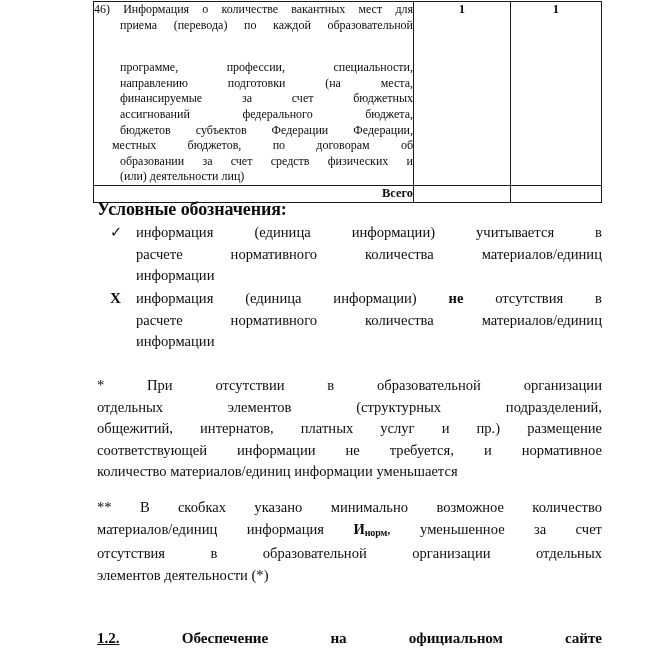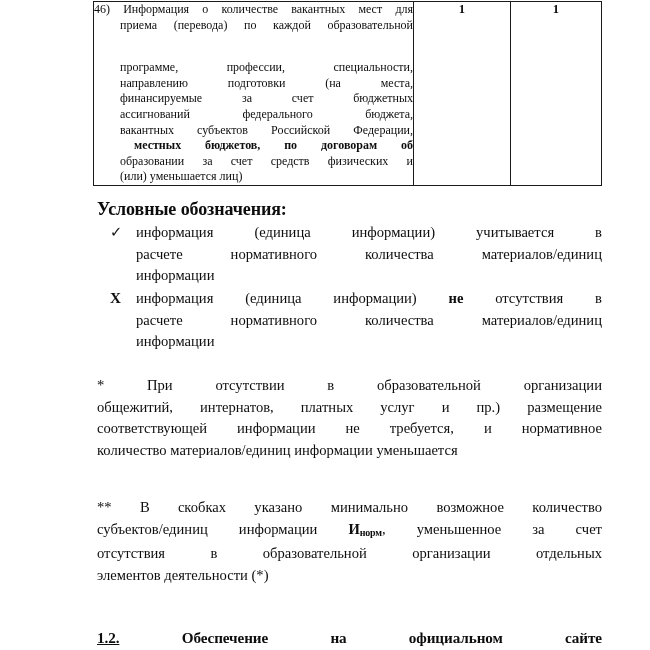--- a/index.html
+++ b/index.html
@@ -191,27 +191,32 @@
     </colgroup>
     <tbody>
       <tr>
         <td class="item-cell" style="text-indent: 0px;">
             <span class="jline" style="display: block; text-align: justify; text-align-last: justify; margin-left: 0px;">46) Информация о количестве вакантных мест для</span>
             <span class="jline" style="display: block; text-align: justify; text-align-last: justify; margin-left: 26px;">приема (перевода) по каждой образовательной</span>
             <span class="jline" style="display: block; text-align: justify; text-align-last: justify; margin-left: 26px; margin-top: 27px;">программе, профессии, специальности,</span>
             <span class="jline" style="display: block; text-align: justify; text-align-last: justify; margin-left: 26px;">направлению подготовки (на места,</span>
             <span class="jline" style="display: block; text-align: justify; text-align-last: justify; margin-left: 26px;">финансируемые за счет бюджетных</span>
             <span class="jline" style="display: block; text-align: justify; text-align-last: justify; margin-left: 26px;">ассигнований федерального бюджета,</span>
-            <span class="jline" style="display: block; text-align: justify; text-align-last: justify; margin-left: 26px;">вакантных субъектов Российской Федерации,</span>
-            <span class="jline" style="display: block; text-align: justify; text-align-last: justify; margin-left: 40px; font-weight: bold;">местных бюджетов, по договорам об</span>
+            <span class="jline" style="display: block; text-align: justify; text-align-last: justify; margin-left: 26px;">бюджетов субъектов Федерации Федерации,</span>
+            <span class="jline" style="display: block; text-align: justify; text-align-last: justify; margin-left: 18px;">местных бюджетов, по договорам об</span>
             <span class="jline" style="display: block; text-align: justify; text-align-last: justify; margin-left: 26px;">образовании за счет средств физических и</span>
-            <span class="jline last" style="display: block; text-align: justify; text-align-last: left; margin-left: 26px;">(или) уменьшается лиц)</span>
+            <span class="jline last" style="display: block; text-align: justify; text-align-last: left; margin-left: 26px;">(или) деятельности лиц)</span>
           </td>
         <td class="num-cell">1</td>
         <td class="num-cell">1</td>
+      </tr>
+      <tr class="total-row">
+        <td class="total-label">Всего</td>
+        <td></td>
+        <td></td>
       </tr>
     </tbody>
   </table>
 
   <div class="legend">
     <div class="legend-heading">Условные обозначения:</div>
 
     <div class="legend-entry" id="legend-entry-included">
       <span class="marker check">✓</span>
       <span class="body">
@@ -226,28 +231,29 @@
       <span class="body">
         <span class="jline"><span>информация (единица информации) </span><span class="b">не</span><span> отсутствия в</span></span>
         <span class="jline">расчете нормативного количества материалов/единиц</span>
         <span class="jline last">информации</span>
       </span>
     </div>
   </div>
 
   <div class="footnote" id="footnote-single">
     <span class="jline">*     При    отсутствии    в    образовательной    организации</span>
+    <span class="jline">отдельных       элементов       (структурных       подразделений,</span>
     <span class="jline">общежитий, интернатов, платных услуг и пр.) размещение</span>
     <span class="jline">соответствующей информации не требуется, и нормативное</span>
     <span class="jline last">количество материалов/единиц информации уменьшается</span>
   </div>
 
   <div class="footnote" id="footnote-double">
     <span class="jline">** В скобках указано минимально возможное количество</span>
-    <span class="jline"><span>субъектов/единиц информации </span><span class="b">И</span><span class="sub">норм</span><span>, уменьшенное за счет</span></span>
+    <span class="jline"><span>материалов/единиц информация </span><span class="b">И</span><span class="sub">норм</span><span>, уменьшенное за счет</span></span>
     <span class="jline">отсутствия   в   образовательной   организации   отдельных</span>
     <span class="jline last">элементов деятельности (*)</span>
   </div>
 
   <div class="next-heading">
     <span class="num">1.2.</span>
     <span>Обеспечение на официальном сайте</span>
   </div>
 
 </div>

